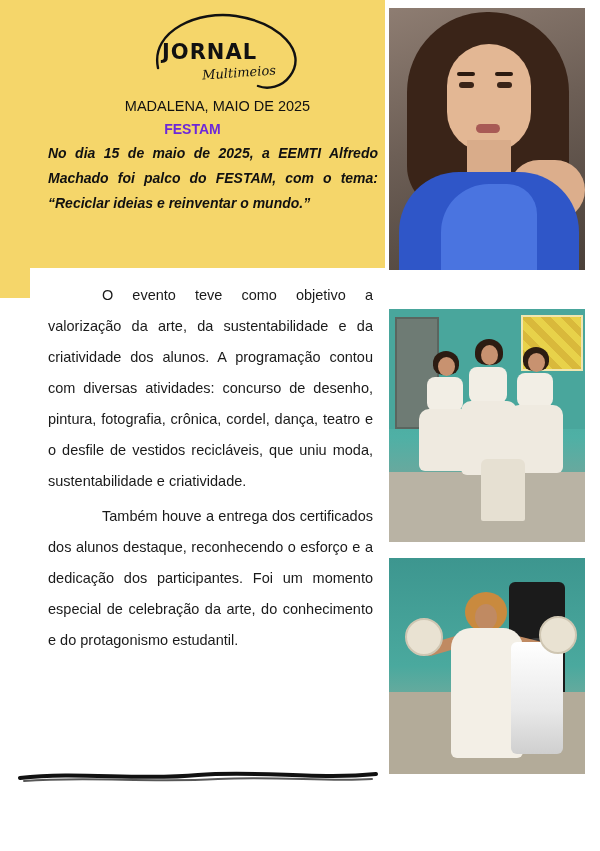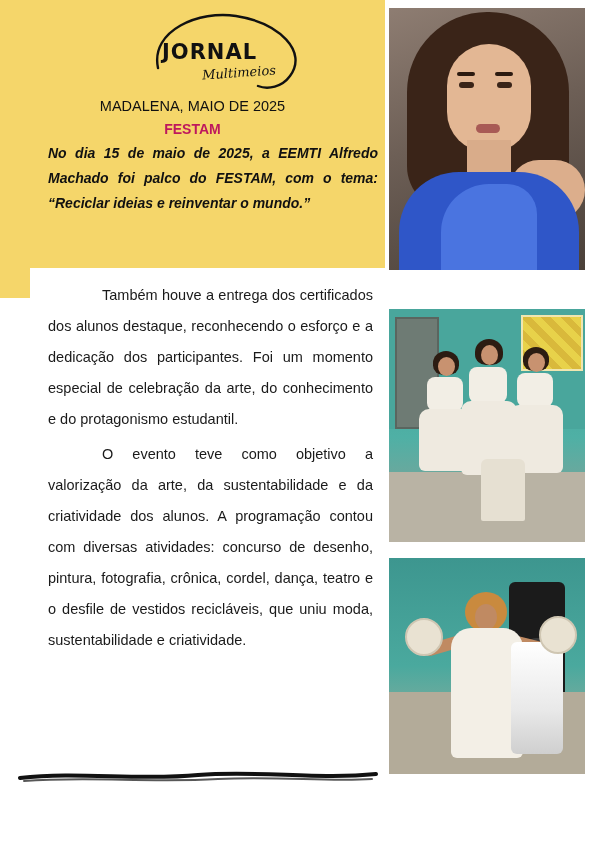--- a/index.html
+++ b/index.html
@@ -72,31 +72,32 @@
   }
   .issue-line {
     position: absolute;
     left: 0;
     top: 98px;
     width: 385px;
     text-align: center;
     font-family: "Liberation Sans", sans-serif;
     font-size: 14.5px;
     color: #111111;
+    padding-left: 25px;
   }
   .section-title {
     position: absolute;
     left: 0;
     top: 121px;
     width: 385px;
     text-align: center;
     font-family: "Liberation Sans", sans-serif;
     font-weight: bold;
     font-size: 14px;
-    color: #be185d;
+    color: #6d28d9;
   }
   .lead {
     position: absolute;
     left: 48px;
     top: 141px;
     width: 330px;
     font-family: "Liberation Sans", sans-serif;
     font-weight: bold;
     font-style: italic;
     font-size: 14px;
@@ -295,22 +296,22 @@
     </svg>
     <div class="masthead-title">JORNAL</div>
     <div class="masthead-sub">Multimeios</div>
   </div>
 
   <div class="issue-line">MADALENA, MAIO DE 2025</div>
   <div class="section-title">FESTAM</div>
   <div class="lead">No dia 15 de maio de 2025, a EEMTI Alfredo Machado foi palco do FESTAM, com o tema: “Reciclar ideias e reinventar o mundo.”</div>
 
   <div class="body-copy">
+    <p>O evento teve como objetivo a valorização da arte, da sustentabilidade e da criatividade dos alunos. A programação contou com diversas atividades: concurso de desenho, pintura, fotografia, crônica, cordel, dança, teatro e o desfile de vestidos recicláveis, que uniu moda, sustentabilidade e criatividade.</p>
     <p>Também houve a entrega dos certificados dos alunos destaque, reconhecendo o esforço e a dedicação dos participantes. Foi um momento especial de celebração da arte, do conhecimento e do protagonismo estudantil.</p>
-    <p>O evento teve como objetivo a valorização da arte, da sustentabilidade e da criatividade dos alunos. A programação contou com diversas atividades: concurso de desenho, pintura, fotografia, crônica, cordel, dança, teatro e o desfile de vestidos recicláveis, que uniu moda, sustentabilidade e criatividade.</p>
   </div>
 
   <div class="photo photo-1">
     <div class="ph1-bg"></div>
     <div class="ph1-hair"></div>
     <div class="ph1-face"></div>
     <div class="ph1-brow-l"></div>
     <div class="ph1-brow-r"></div>
     <div class="ph1-eye-l"></div>
     <div class="ph1-eye-r"></div>

